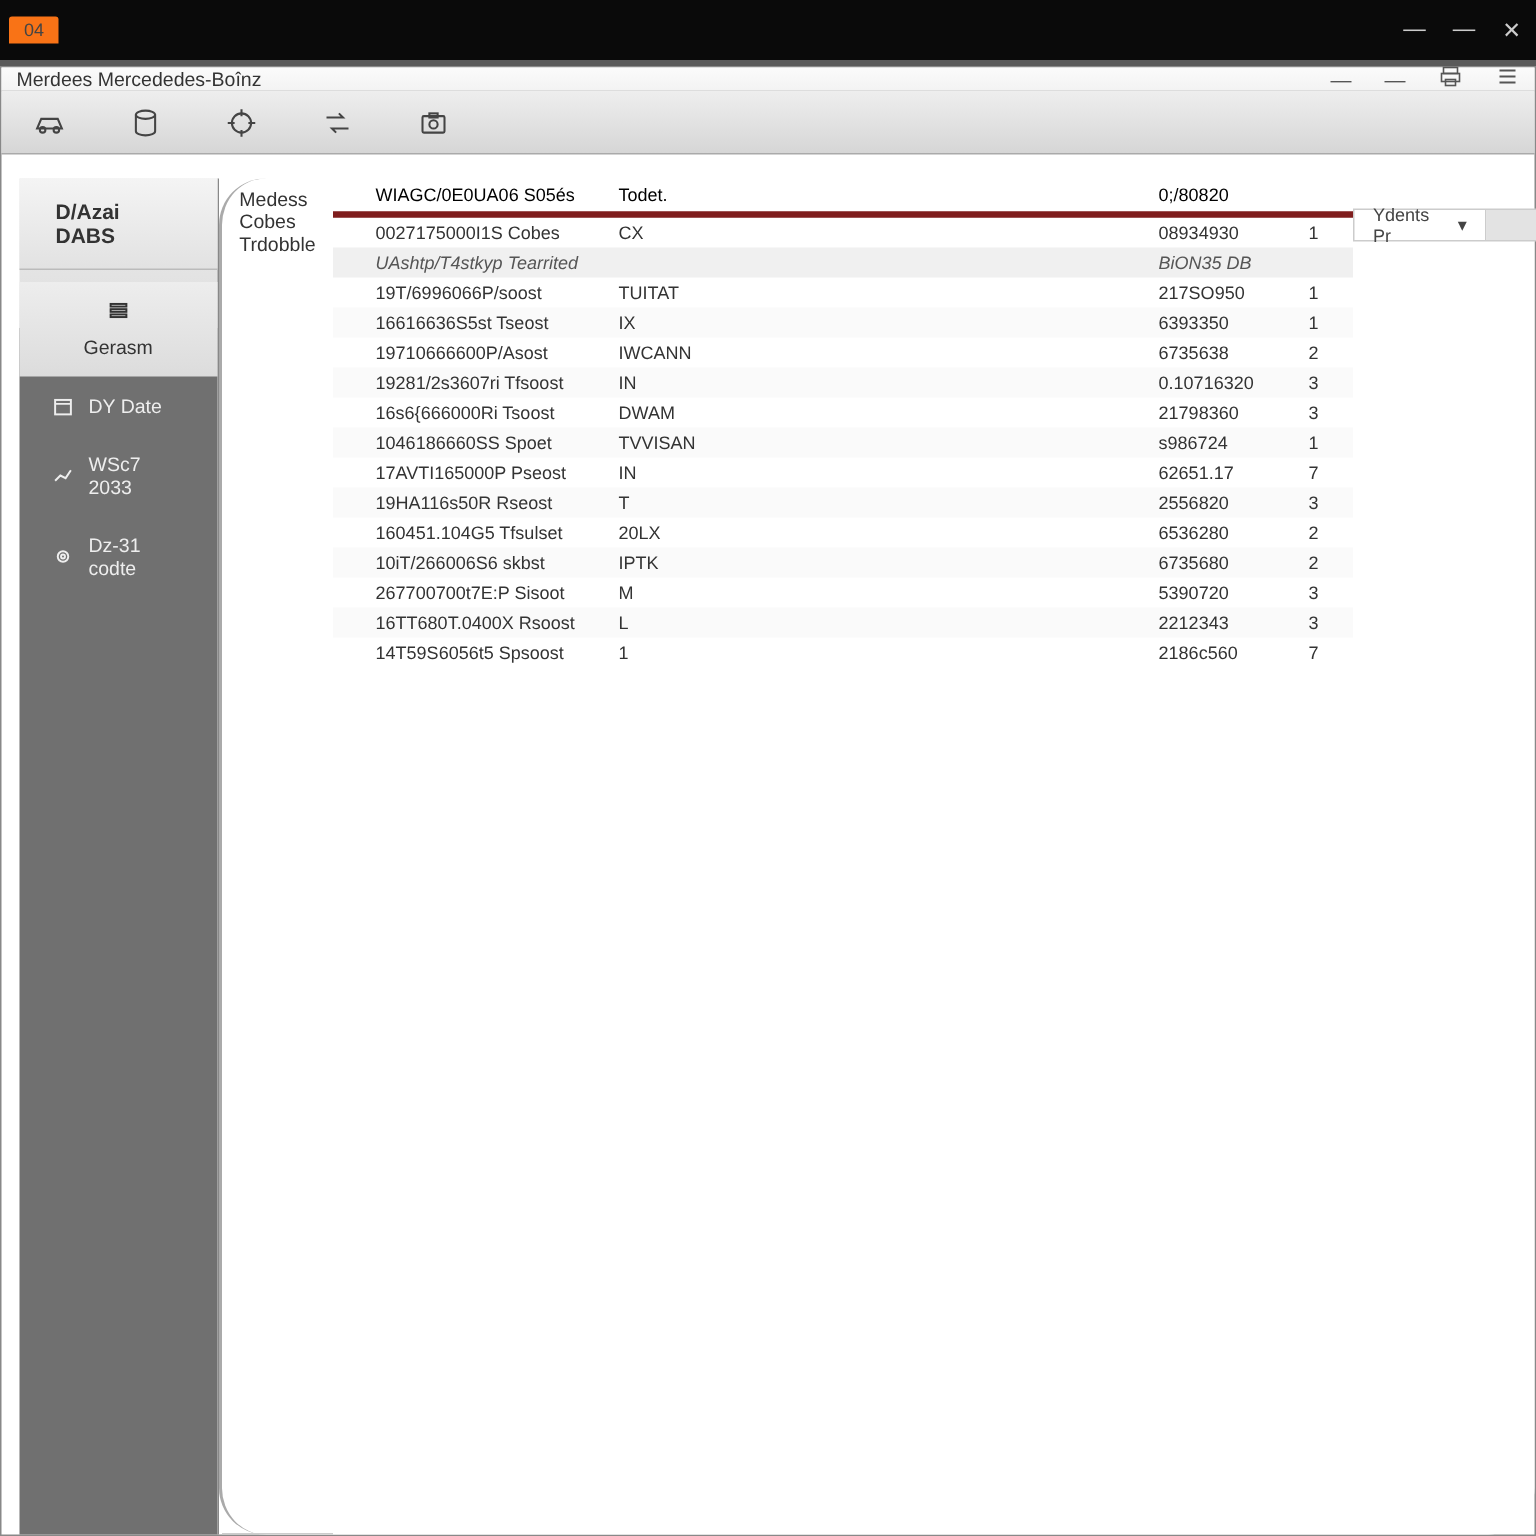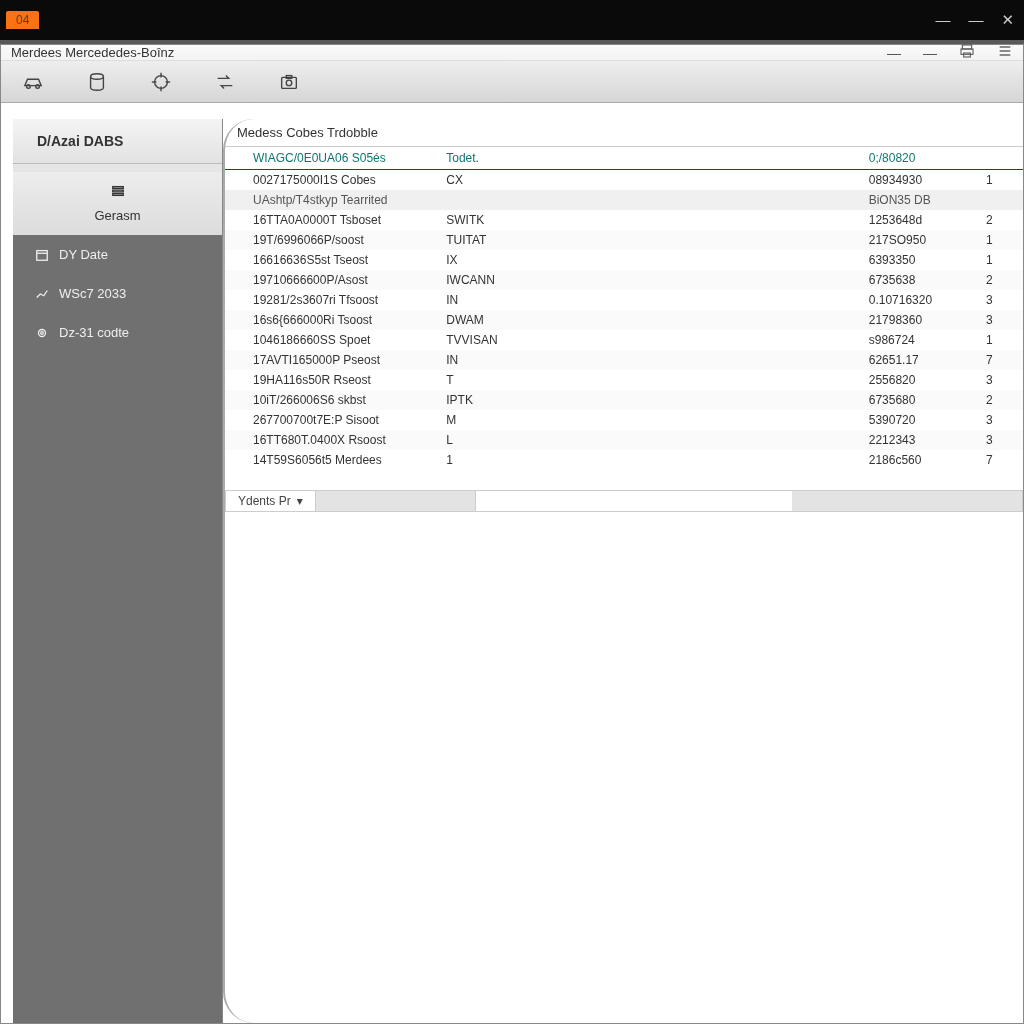--- a/index.html
+++ b/index.html
@@ -20,27 +20,27 @@
 
 .body-area { position: absolute; top: 74px; left: 0; right: 0; bottom: 0; display: flex; margin-left: 12px; }
 .sidebar { width: 210px; background: linear-gradient(#ececec,#dedede 100px, #707070 100px, #707070); border-right: 1px solid #888; }
 .sidebar-header { padding: 14px 24px; font-size: 14px; font-weight: bold; color: #333; background: linear-gradient(#f4f4f4,#e2e2e2); border-bottom: 1px solid #bbb; }
 .sidebar-items { padding-top: 8px; }
 .sidebar-item { display: flex; align-items: center; gap: 10px; padding: 12px 22px; color: #eee; font-size: 13px; cursor: pointer; }
 .sidebar-item:first-child { color: #333; background: linear-gradient(#ededed,#dcdcdc); flex-direction: column; }
 .sb-icon { width: 14px; height: 14px; display:inline-flex; align-items:center; justify-content:center; }
 .sb-icon svg { width:14px; height:14px; stroke: currentColor; fill:none; stroke-width:1.5;}
 
-.content { flex: 1; background: #fff; border-left: 2px solid #aaa; display:flex; flex-direction:column;border-radius:31px; }
+.content { flex: 1; background: #fff; border-left: 2px solid #aaa; display:flex; flex-direction:row;border-radius:31px; }
 .content-header { padding: 6px 12px; font-size: 13px; color: #333; border-bottom: 1px solid #ccc; }
 .table-wrap { flex:0 0 auto; }
 table { width: 100%; border-collapse: collapse; font-size: 12px; color: #333; }
-thead th { text-align: left; font-weight: normal; padding: 4px 10px; border-bottom: 1px solid #7f1d1d; color:#0f766e; }
+thead th { text-align: left; font-weight: normal; padding: 4px 10px; border-bottom: 4px solid #7f1d1d; color:#000000; }
 tbody td { padding: 3px 10px; }
-tr.subhead td { background: #f0f0f0; color:#555; }
+tr.subhead td { background: #f0f0f0; color:#555;font-style:italic; }
 tbody tr:nth-child(even):not(.subhead) { background: #fafafa; }
 .col-code { width: 180px; padding-left: 28px !important; }
 .col-type { width: 360px; }
 .col-val { width: 100px; text-align:left; }
 .col-ct { width: 40px; text-align:left; }
 
 .footer-bar { margin-top: 20px; height: 22px; border: 1px solid #ccc; display:flex; align-items:center; }
 .footer-select { padding: 0 12px; font-size:12px; color:#444; display:flex; align-items:center; gap:6px; border-right:1px solid #ccc; height:100%; cursor:pointer; }
 .footer-block { width: 160px; height:100%; background:#e3e3e3; border-right:1px solid #ccc; }
 .footer-spacer { flex:1; }
@@ -183,26 +183,20 @@
                 <td class="col-val">08934930</td>
                 <td class="col-ct">1</td>
               </tr>
               <tr class="subhead">
                 <td class="col-code" style="padding-left: 18px;">UAshtp/T4stkyp Tearrited</td>
                 <td class="col-type"></td>
                 <td class="col-val">BiON35 DB</td>
                 <td class="col-ct"></td>
               </tr>
               <tr>
-                <td class="col-code">16TTA0A0000T Tsboset</td>
-                <td class="col-type">SWITK</td>
-                <td class="col-val">1253648d</td>
-                <td class="col-ct">2</td>
-              </tr>
-              <tr>
                 <td class="col-code">19T/6996066P/soost</td>
                 <td class="col-type">TUITAT</td>
                 <td class="col-val">217SO950</td>
                 <td class="col-ct">1</td>
               </tr>
               <tr>
                 <td class="col-code">16616636S5st Tseost</td>
                 <td class="col-type">IX</td>
                 <td class="col-val">6393350</td>
                 <td class="col-ct">1</td>
@@ -237,39 +231,45 @@
                 <td class="col-val">62651.17</td>
                 <td class="col-ct">7</td>
               </tr>
               <tr>
                 <td class="col-code">19HA116s50R Rseost</td>
                 <td class="col-type">T</td>
                 <td class="col-val">2556820</td>
                 <td class="col-ct">3</td>
               </tr>
               <tr>
+                <td class="col-code">160451.104G5 Tfsulset</td>
+                <td class="col-type">20LX</td>
+                <td class="col-val">6536280</td>
+                <td class="col-ct">2</td>
+              </tr>
+              <tr>
                 <td class="col-code">10iT/266006S6 skbst</td>
                 <td class="col-type">IPTK</td>
                 <td class="col-val">6735680</td>
                 <td class="col-ct">2</td>
               </tr>
               <tr>
                 <td class="col-code">267700700t7E:P Sisoot</td>
                 <td class="col-type">M</td>
                 <td class="col-val">5390720</td>
                 <td class="col-ct">3</td>
               </tr>
               <tr>
                 <td class="col-code">16TT680T.0400X Rsoost</td>
                 <td class="col-type">L</td>
                 <td class="col-val">2212343</td>
                 <td class="col-ct">3</td>
               </tr>
               <tr>
-                <td class="col-code">14T59S6056t5 Merdees</td>
+                <td class="col-code">14T59S6056t5 Spsoost</td>
                 <td class="col-type">1</td>
                 <td class="col-val">2186c560</td>
                 <td class="col-ct">7</td>
               </tr>
             </tbody>
         </table>
       </div>
 
       <div class="footer-bar">
         <div class="footer-select">

